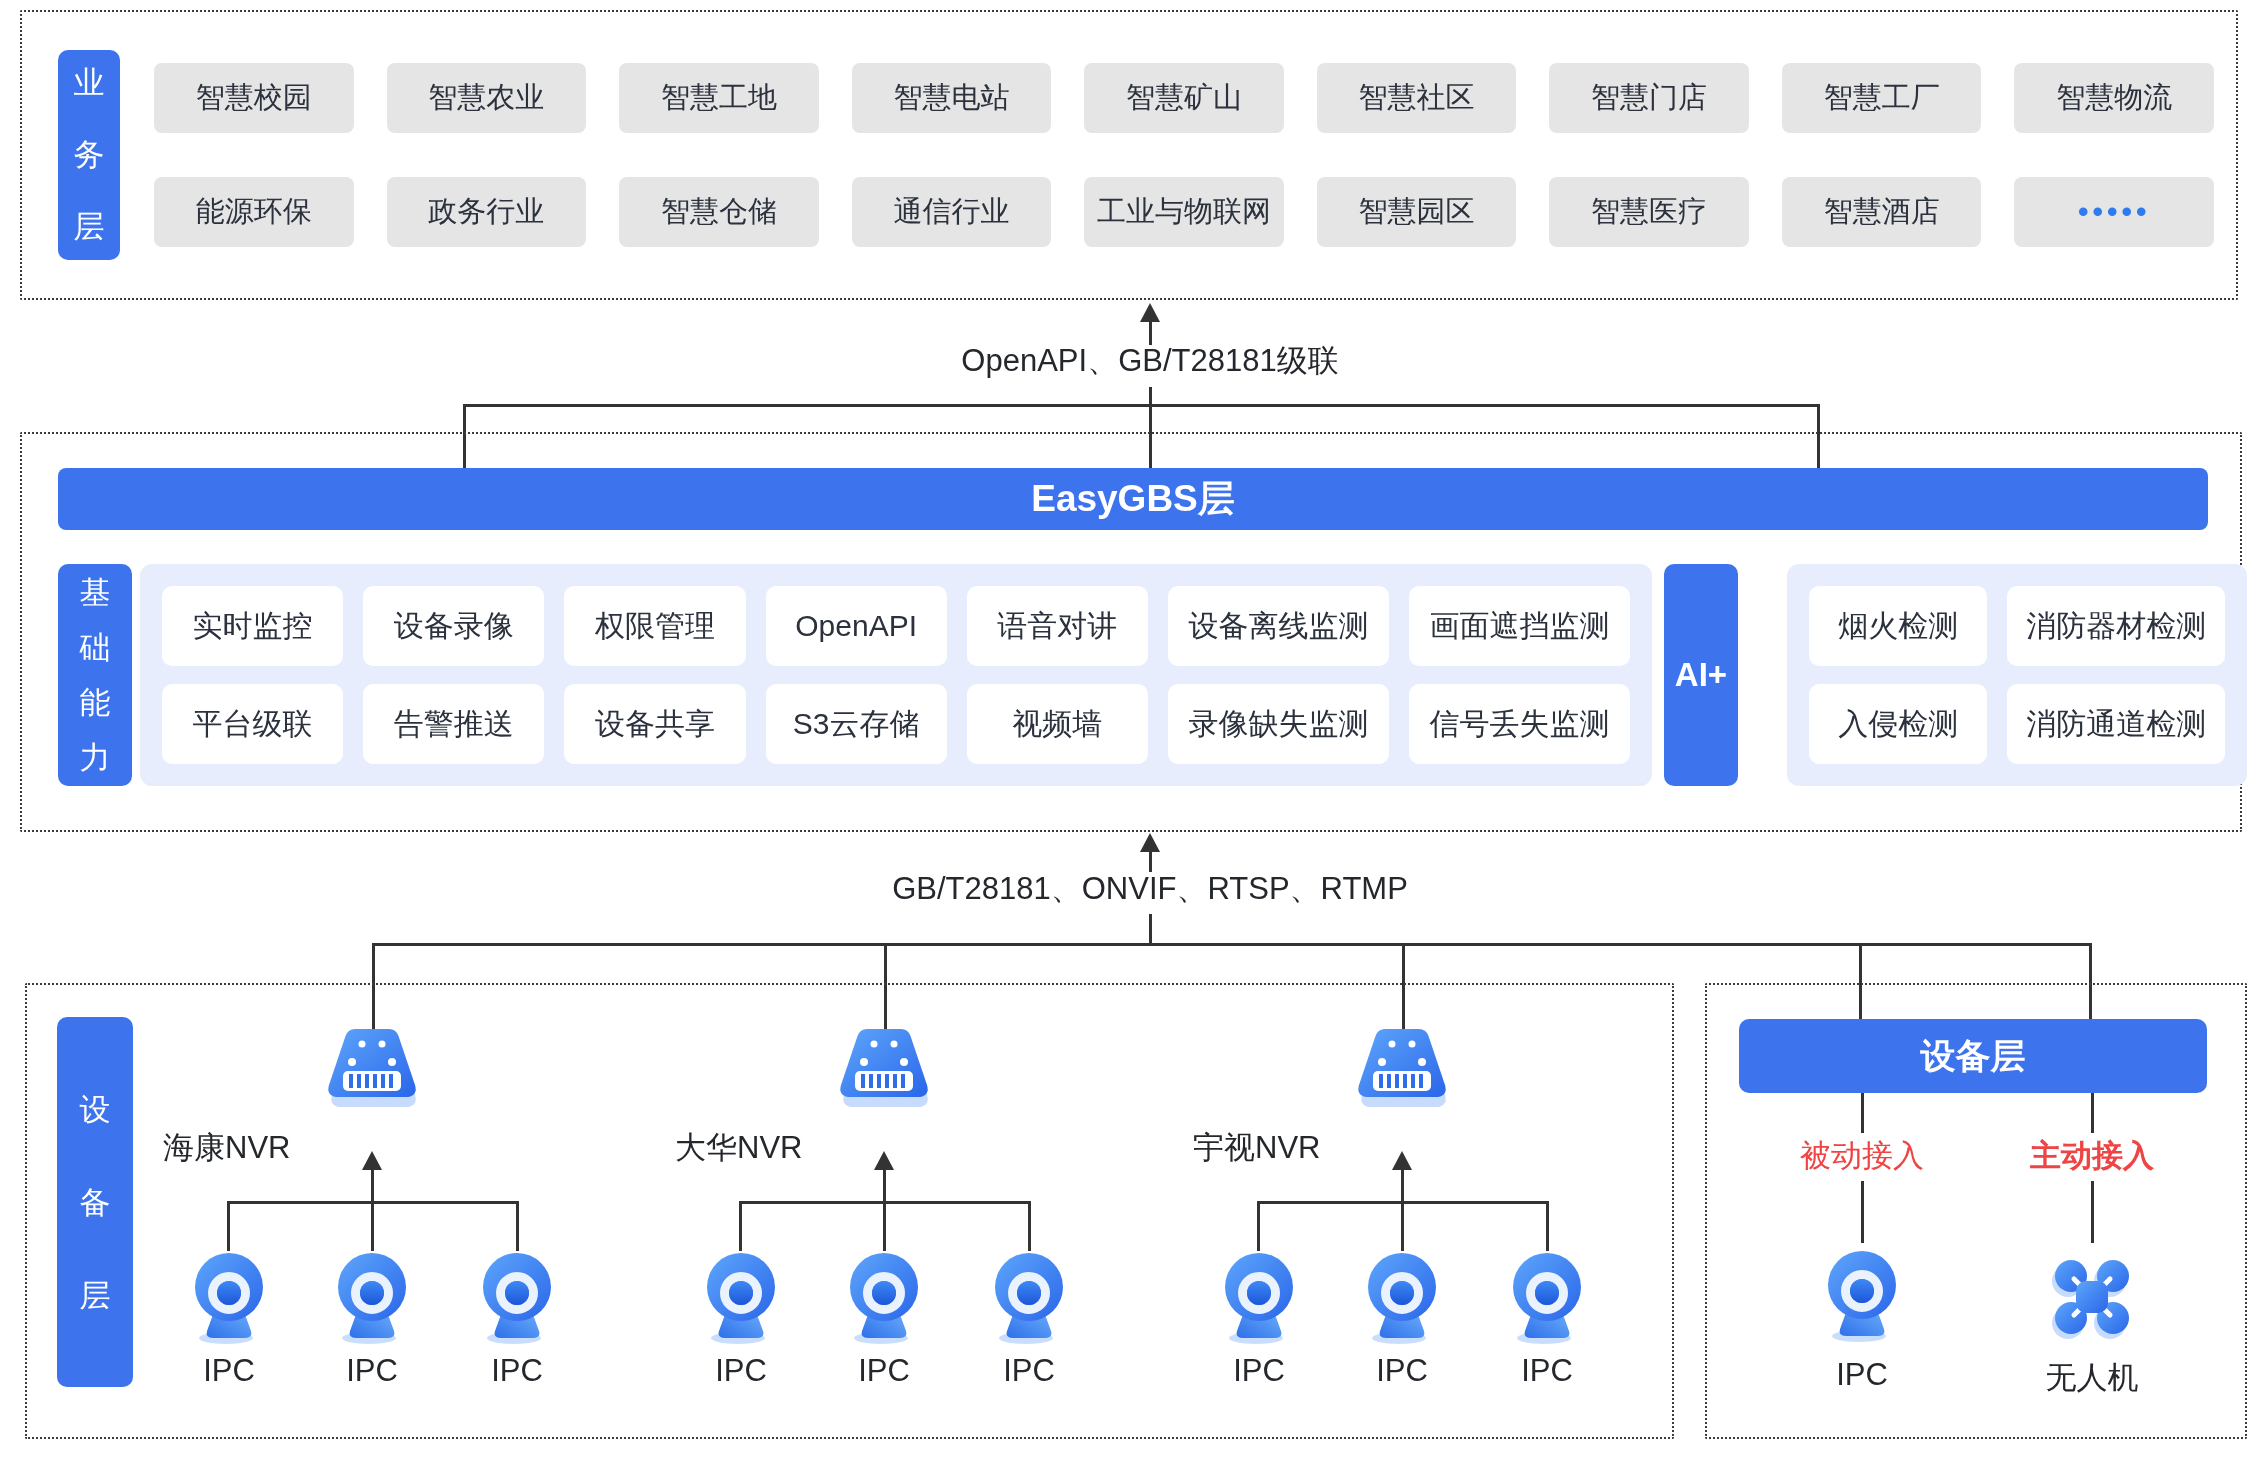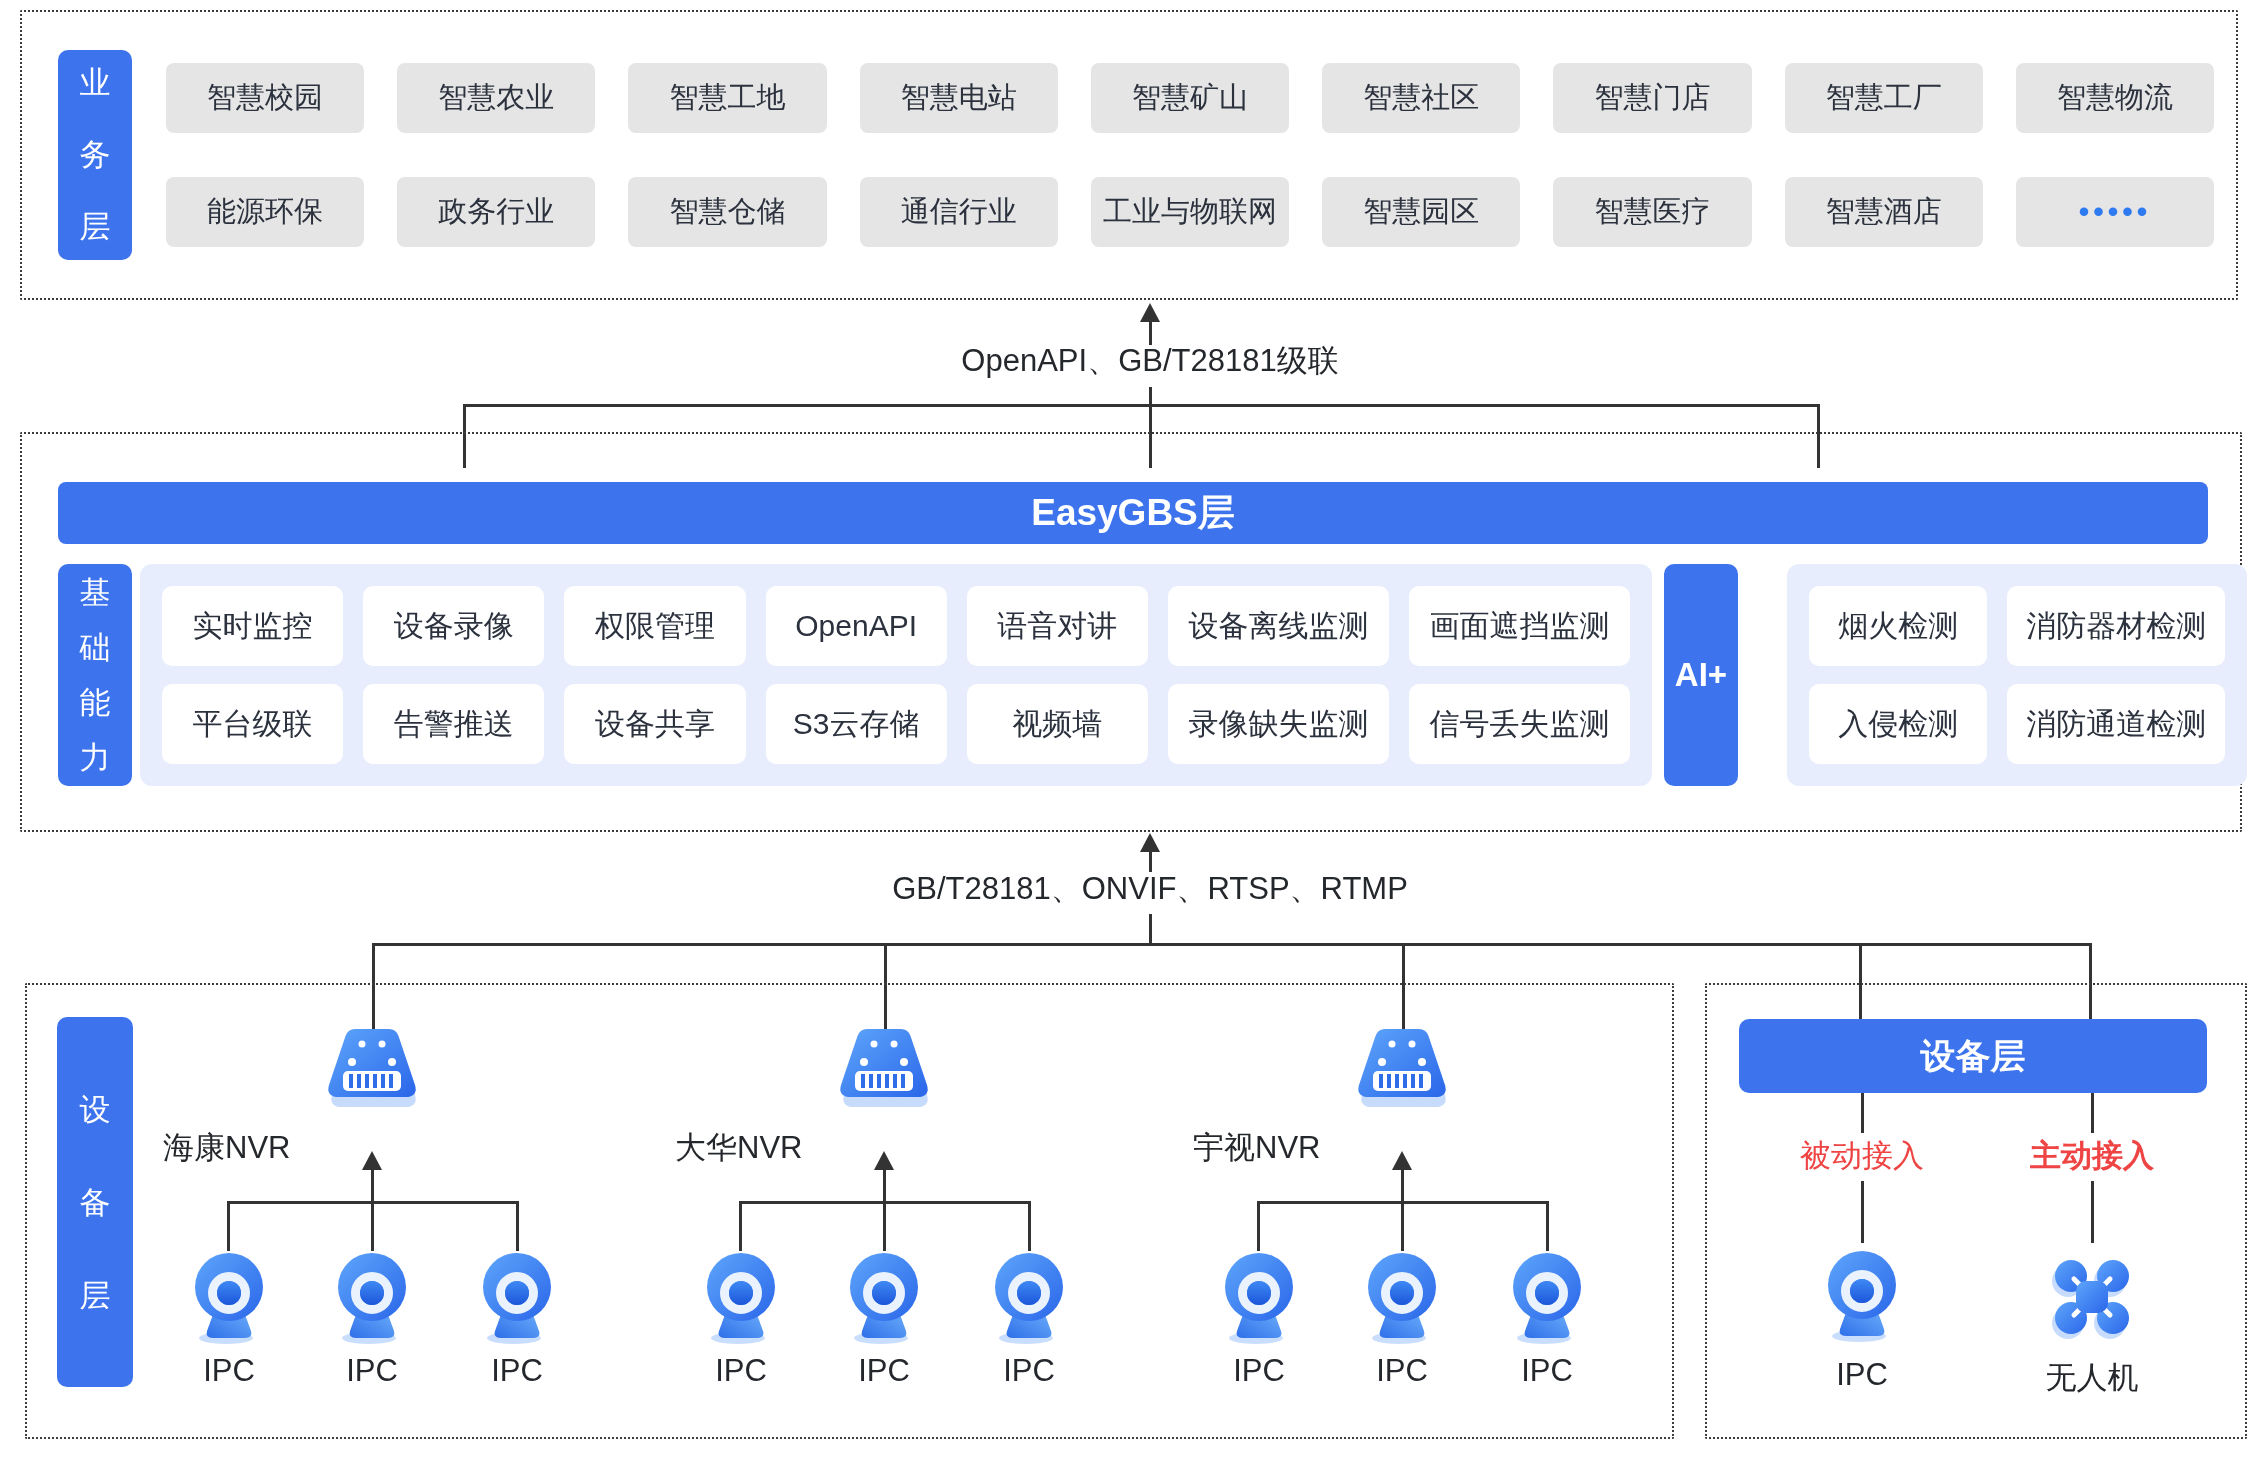--- a/index.html
+++ b/index.html
@@ -9,41 +9,41 @@
   
   .dotted-box{position:absolute;border:2px dotted #3c3c3c;border-radius:2px;background:transparent;}
   #sec-top{left:20px;top:10px;width:2218px;height:290px;display:flex;align-items:center;padding:0 22px 0 36px;box-sizing:border-box;}
   #sec-mid{left:20px;top:432px;width:2218px;height:396px;}
   #sec-bl {left:25px;top:983px;width:1645px;height:452px;}
   #sec-br {left:1705px;top:983px;width:538px;height:452px;}
 
   
   .v-label{background:#3d74ee;border-radius:10px;color:#fff;display:flex;align-items:center;justify-content:center;flex:none;}
   .v-label span{display:block;width:34px;text-align:center;word-break:break-all;font-size:31px;font-weight:500;}
-  #label-business{width:74px;height:210px;margin-right:34px;}
+  #label-business{width:62px;height:210px;margin-right:34px;}
   #label-business span{line-height:72px;}
   #label-cap{position:absolute;left:36px;top:130px;width:74px;height:222px;}
   #label-cap span{line-height:55px;}
   #label-device{position:absolute;left:30px;top:32px;width:76px;height:370px;}
   #label-device span{line-height:93px;}
 
   
   .biz-grid{flex:1;display:grid;grid-template-columns:repeat(9,1fr);column-gap:33px;row-gap:44px;}
   .chip{height:70px;border-radius:8px;background:#e5e5e5;display:flex;align-items:center;justify-content:center;
         font-size:29px;color:#2b313d;}
   .chip.dots{color:#2e7bf1;font-size:30px;font-weight:bold;letter-spacing:4px;}
 
   
   .hline,.vline{position:absolute;background:#333;}
   .hline{height:3px;} .vline{width:3px;}
   .arrow-up{position:absolute;width:0;height:0;border-left:10px solid transparent;border-right:10px solid transparent;border-bottom:19px solid #333;}
   .conn-text{position:absolute;text-align:center;font-size:31px;color:#24272c;}
 
   
-  #easygbs-bar{position:absolute;left:36px;top:48px;width:2150px;height:62px;background:#3d74ee;border-radius:8px;
+  #easygbs-bar{position:absolute;left:36px;top:34px;width:2150px;height:62px;background:#3d74ee;border-radius:8px;
                display:flex;align-items:center;justify-content:center;color:#fff;font-size:37px;font-weight:bold;}
   .panel{position:absolute;top:130px;height:222px;background:#e7edfc;border-radius:12px;box-sizing:border-box;
          display:grid;padding:22px;column-gap:20px;row-gap:18px;}
   #cap-panel{left:118px;width:1512px;grid-template-columns:repeat(5,1fr) 1.22fr 1.22fr;}
   #ai-panel{left:1728px;width:460px;grid-template-columns:1fr 1.22fr;margin-left:37px;}
   .card{background:#fff;border-radius:10px;display:flex;align-items:center;justify-content:center;
         font-size:30px;color:#2b313d;}
   #label-ai{position:absolute;left:1642px;top:130px;width:74px;height:222px;background:#3d74ee;border-radius:10px;
             display:flex;align-items:center;justify-content:center;color:#ffffff;font-size:33px;font-weight:bold;}
 

